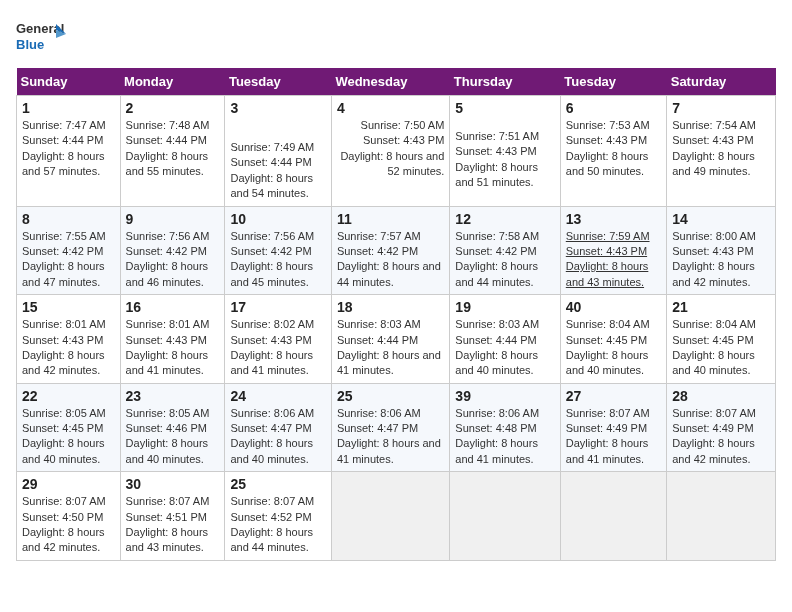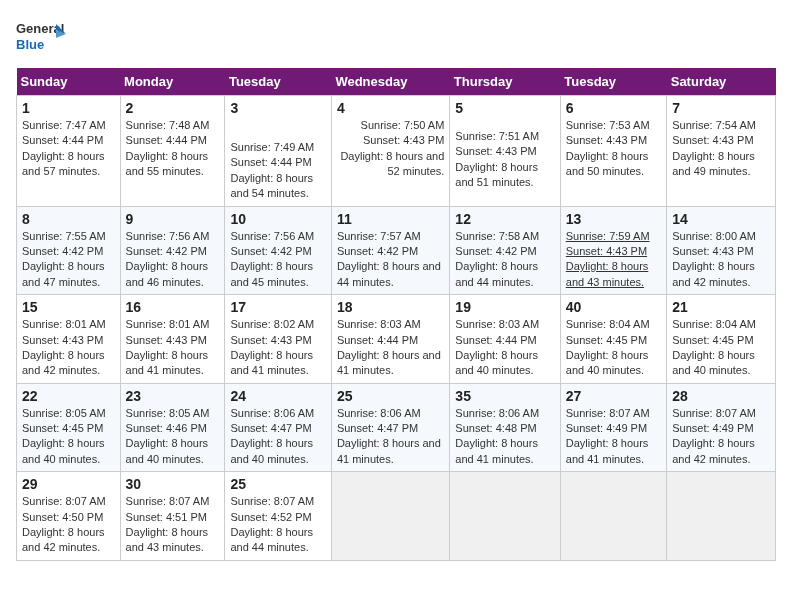--- a/index.html
+++ b/index.html
@@ -257,21 +257,21 @@
 Sunset: 4:47 PM
 Daylight: 8 hours and 40 minutes.</div>
         </td>
         <td>
           <div class="day-num">25</div>
           <div class="day-info" style="white-space: pre-line;">Sunrise: 8:06 AM
 Sunset: 4:47 PM
 Daylight: 8 hours and 41 minutes.</div>
         </td>
         <td>
-          <div class="day-num">35</div>
+          <div class="day-num">39</div>
           <div class="day-info" style="white-space: pre-line;">Sunrise: 8:06 AM
 Sunset: 4:48 PM
 Daylight: 8 hours and 41 minutes.</div>
         </td>
         <td>
           <div class="day-num">27</div>
           <div class="day-info" style="white-space: pre-line;">Sunrise: 8:07 AM
 Sunset: 4:49 PM
 Daylight: 8 hours and 41 minutes.</div>
         </td>

